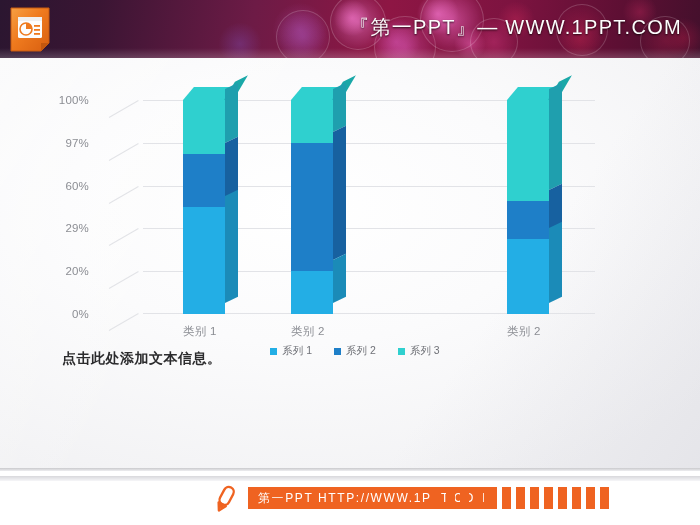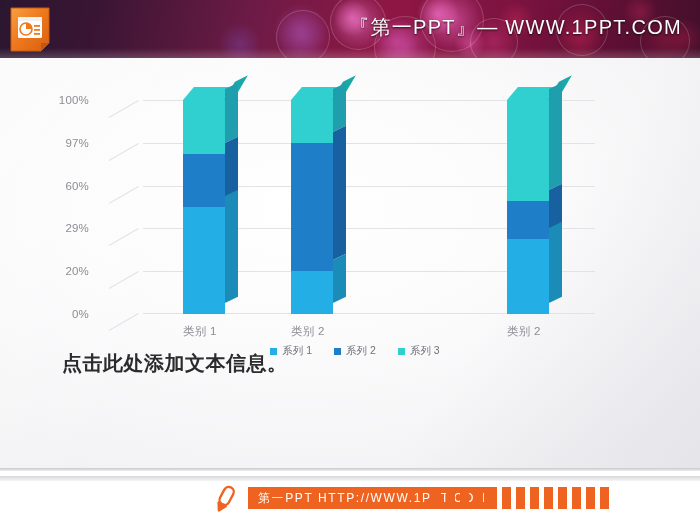--- a/index.html
+++ b/index.html
@@ -125,21 +125,21 @@
     position: absolute; left: 0; top: 244px; width: 520px;
     display: flex; justify-content: center; gap: 22px;
     font-size: 10.5px; color: #6f7177;
   }
   .legend-item { display: flex; align-items: center; gap: 5px; }
   .legend-swatch { width: 7px; height: 7px; display: inline-block; }
 
   
   .text-block { position: absolute; left: 62px; top: 292px; width: 580px; }
   .text-head {
-    font-size: 20px; font-weight: bold; color: #2b2b2d;
+    font-size: 14px; font-weight: bold; color: #2b2b2d;
     letter-spacing: .5px; margin-bottom: 9px;
   }
   .text-body {
     font-size: 10.2px; color: #5e6065; line-height: 1.75;
     text-align: justify; letter-spacing: .1px;
   }
 
   
   .footer {
     position: absolute; left: 0; top: 468px; width: 700px; height: 57px;

